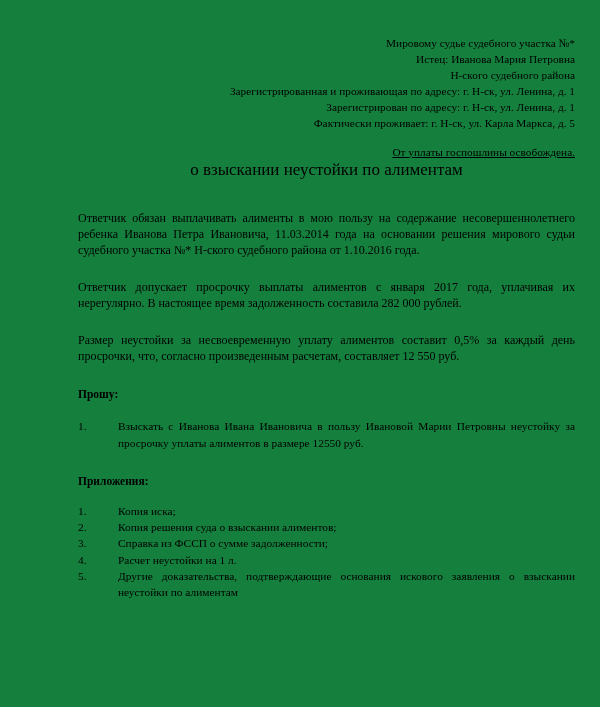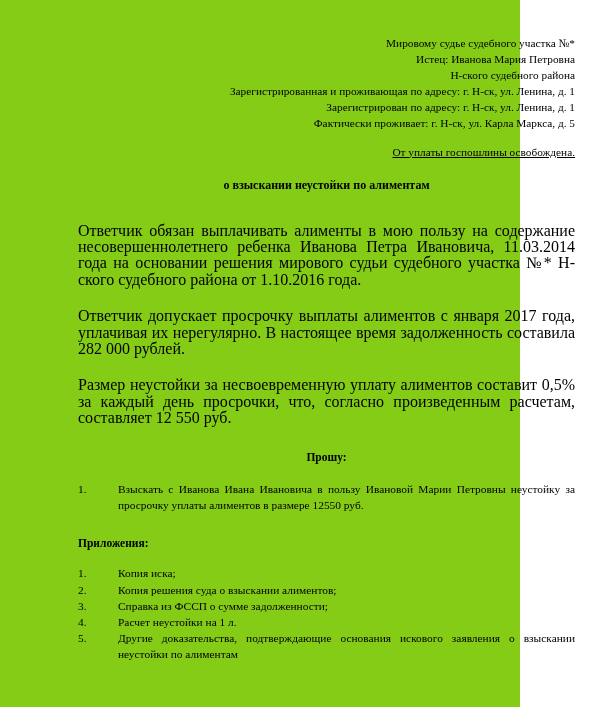--- a/index.html
+++ b/index.html
@@ -10,23 +10,23 @@
   }
   body {
     width: 600px;
     height: 707px;
     font-family: "Liberation Serif", "DejaVu Serif", serif;
     color: #000000;
     overflow: hidden;
   }
   .page {
     position: relative;
-    width: 520px;
+    width: 600px;
     height: 707px;
-    background: #84cc16;
+    background: #15803d;
     box-sizing: border-box;
     padding: 0;
   }
   .doc-body {
     position: absolute;
     left: 78px;
     top: 0;
     width: 497px;
   }
 
@@ -52,37 +52,35 @@
 
   
   .doc-title {
     text-align: center;
     font-size: 12.4px;
     letter-spacing: 0.9px;
     margin-top: 24px;
   }
   .doc-subtitle {
     text-align: center;
-    font-size: 12px;
-    font-weight: bold;
-    margin-top: 18px;
+    font-size: 17px;
+    font-weight: normal;
   }
 
   
   .para {
     text-align: justify;
-    font-size: 16px;
+    font-size: 12px;
     line-height: 16.4px;
     margin-top: 20px;
   }
   .para.p-first { margin-top: 30px; }
 
   
   .proshu {
-    text-align: center;
     font-size: 11.5px;
     font-weight: bold;
     margin-top: 24px;
   }
 
   .req-list {
     margin-top: 18px;
   }
   .req-item {
     display: flex;

